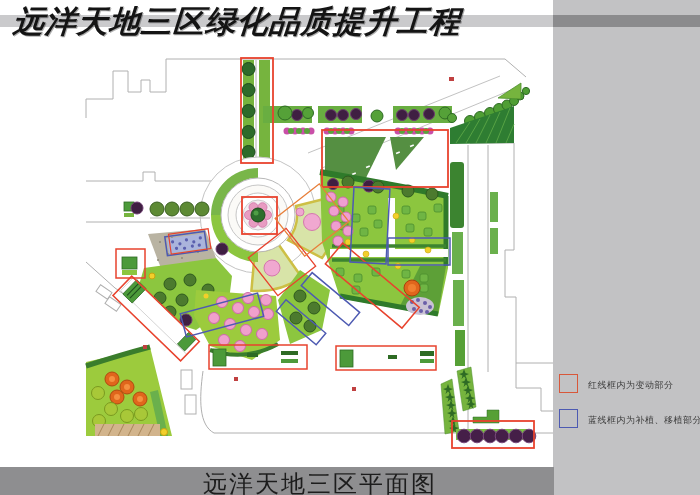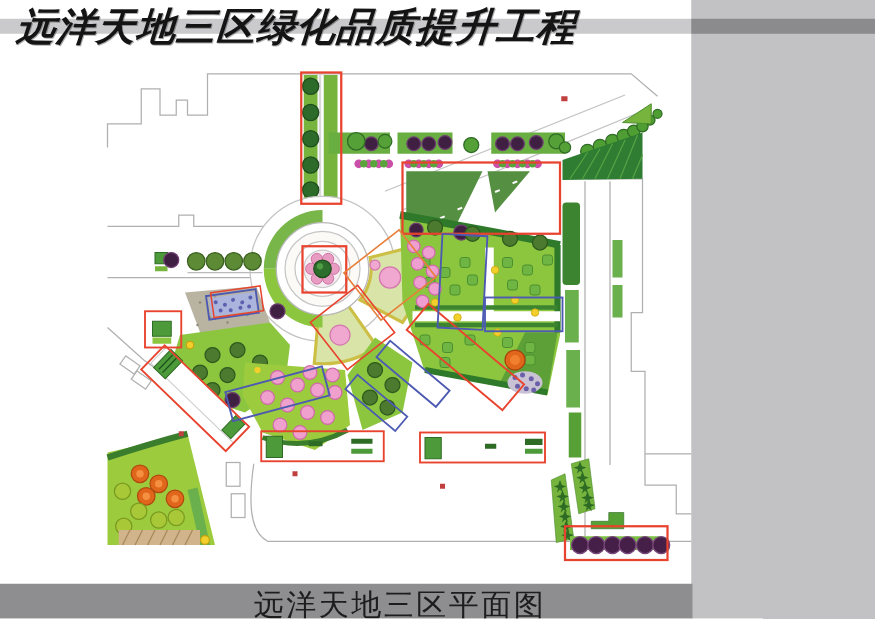--- a/index.html
+++ b/index.html
@@ -516,16 +516,26 @@
     </g>
 
     <g fill="#c04040">
       <rect x="143" y="345" width="4" height="4"></rect>
       <rect x="234" y="377" width="4" height="4"></rect>
       <rect x="352" y="387" width="4" height="4"></rect>
       <rect x="449" y="77" width="5" height="4"></rect>
     </g>
   </svg>
 
+  <div class="legend">
+    <div class="legend-row">
+      <div class="swatch red"></div>
+      <div class="legend-label">红线框内为变动部分</div>
+    </div>
+    <div class="legend-row second">
+      <div class="swatch blue"></div>
+      <div class="legend-label">蓝线框内为补植、移植部分</div>
+    </div>
+  </div>
 
   <div class="bottom-band"></div>
   <div class="footer-title">远洋天地三区平面图</div>
 </div>
 
 </body></html>

